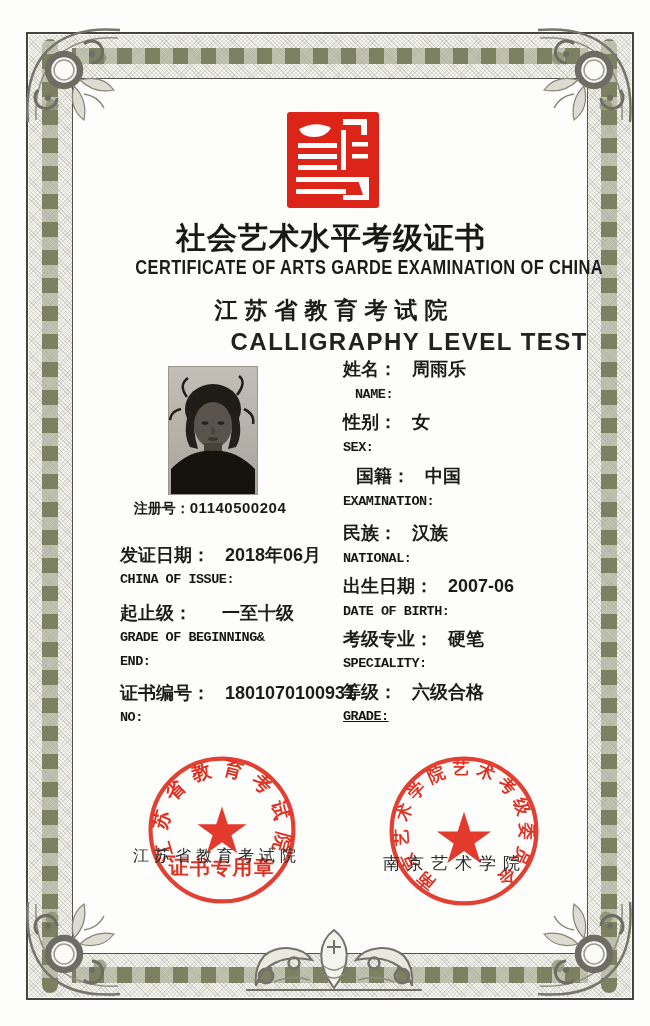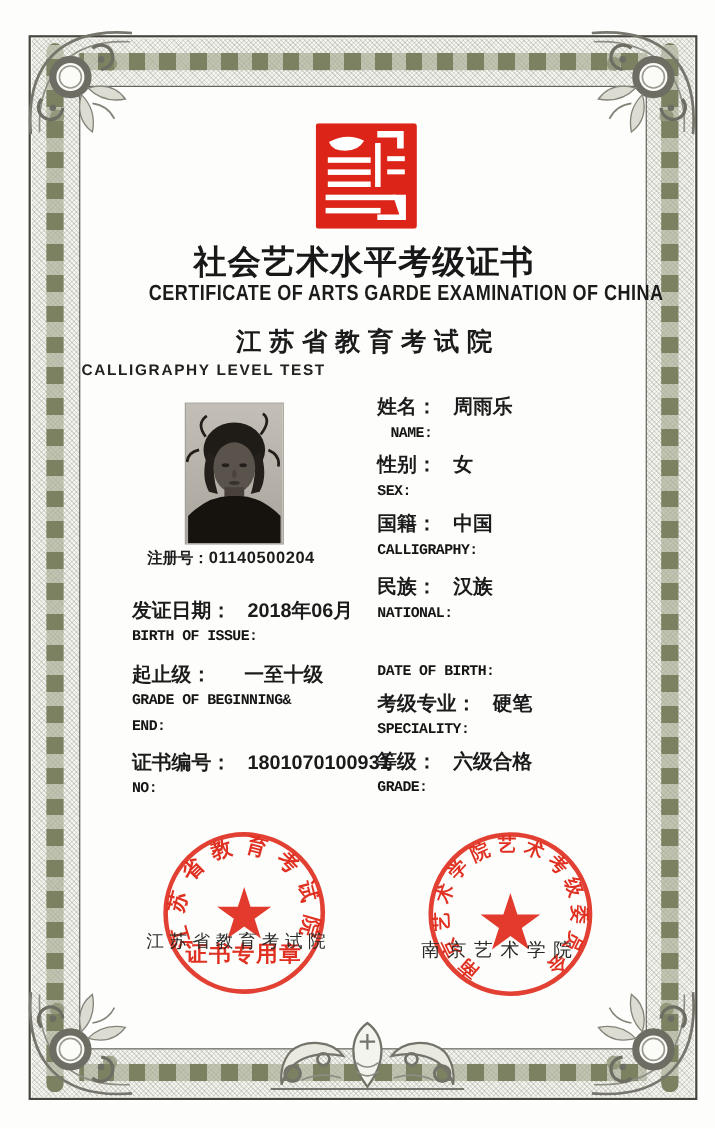--- a/index.html
+++ b/index.html
@@ -36,22 +36,22 @@
   .crest { position:absolute; left:244px; top:926px; width:180px; height:72px; }
   
   .seal-logo { position:absolute; left:287px; top:112px; width:92px; height:96px; }
   .title-cn { position:absolute; left:74px; right:62px; top:218px; text-align:center;
     font-size:30px; font-weight:600; letter-spacing:1px; color:#181818; white-space:nowrap; }
   .title-en { position:absolute; left:74px; right:62px; top:256px; text-align:center; white-space:nowrap;margin-left:10px; }
   .title-en span { display:inline-block; transform:scaleX(0.82); transform-origin:center;
     font-size:20px; font-weight:bold; letter-spacing:0.5px; }
   .subtitle-cn { position:absolute; left:74px; right:62px; top:295px; text-align:center;
     font-size:23px; font-weight:600; letter-spacing:7px; text-indent:7px; white-space:nowrap; }
-  .subtitle-en { position:absolute; left:74px; right:62px; top:328px; text-align:left;
-    font-size:14px; font-weight:600; letter-spacing:1.5px; color:#222; white-space:nowrap; }
+  .subtitle-en { position:absolute; left:74px; right:62px; top:328px; text-align:right;
+    font-size:24px; font-weight:600; letter-spacing:1.5px; color:#222; white-space:nowrap; }
   
   .photo { position:absolute; left:169px; top:367px; width:88px; height:127px;
     outline:1px solid #9a968e; }
   .reg-line { position:absolute; left:105px; top:499px; width:210px; text-align:center;
     font-size:14px; font-weight:bold; white-space:nowrap; }
   .reg-line .num { font-size:15px; letter-spacing:0.5px; }
   
   .cn-row { position:absolute; font-size:18px; font-weight:600; white-space:nowrap; }
   .cn-row .val { margin-left:15px; font-weight:600; }
   .en-row { position:absolute; font-family:"Liberation Mono", monospace;
@@ -174,21 +174,21 @@
     <rect x="35" y="76" width="18" height="12" fill="#48423b"></rect>
     <path d="M2,127 L2,102 Q22,82 44,84 Q66,82 86,102 L86,127 Z" fill="#16120e"></path>
   </svg>
   <div class="reg-line">
     <span>注册号：</span><span class="num">01140500204</span>
   </div>
 
   <div class="cn-row" style="left:120px; top:543px;">
     <span>发证日期：</span><span class="val">2018年06月</span>
   </div>
-  <div class="en-row" style="left:120px; top:572px;">BIRTH OF ISSUE:</div>
+  <div class="en-row" style="left:120px; top:572px;">CHINA OF ISSUE:</div>
 
   <div class="cn-row" style="left:120px; top:601px;">
     <span>起止级：</span><span class="val" style="margin-left:30px;">一至十级</span>
   </div>
   <div class="en-row" style="left:120px; top:630px;">GRADE OF BEGINNING&amp;</div>
   <div class="en-row" style="left:120px; top:654px;">END:</div>
 
   <div class="cn-row" style="left:120px; top:681px;">
     <span>证书编号：</span><span class="val">1801070100931</span>
   </div>
@@ -197,41 +197,44 @@
   <div class="cn-row" style="left:343px; top:357px;">
     <span>姓名：</span><span class="val">周雨乐</span>
   </div>
   <div class="en-row" style="left:343px; top:387px;padding-left:12px;">NAME:</div>
 
   <div class="cn-row" style="left:343px; top:410px;">
     <span>性别：</span><span class="val">女</span>
   </div>
   <div class="en-row" style="left:343px; top:440px;">SEX:</div>
 
-  <div class="cn-row" style="left:343px; top:464px;">
+  <div class="cn-row" style="left:356px; top:464px;">
     <span>国籍：</span><span class="val">中国</span>
   </div>
-  <div class="en-row" style="left:343px; top:494px;">CALLIGRAPHY:</div>
+  <div class="en-row" style="left:343px; top:494px;">EXAMINATION:</div>
 
   <div class="cn-row" style="left:343px; top:521px;">
     <span>民族：</span><span class="val">汉族</span>
   </div>
   <div class="en-row" style="left:343px; top:551px;">NATIONAL:</div>
 
+  <div class="cn-row" style="left:343px; top:574px;">
+    <span>出生日期：</span><span class="val">2007-06</span>
+  </div>
   <div class="en-row" style="left:343px; top:604px;">DATE OF BIRTH:</div>
 
   <div class="cn-row" style="left:343px; top:627px;">
     <span>考级专业：</span><span class="val">硬笔</span>
   </div>
   <div class="en-row" style="left:343px; top:656px;">SPECIALITY:</div>
 
   <div class="cn-row" style="left:343px; top:680px;">
     <span>等级：</span><span class="val">六级合格</span>
   </div>
-  <div class="en-row" style="left:343px; top:709px;">GRADE:</div>
+  <div class="en-row" style="left:343px; top:709px;text-decoration:underline;">GRADE:</div>
 
   <svg class="stamp stamp-left" viewBox="0 0 200 200">
     <defs>
         <path id="arcL" d="M49.1,150.9 A72,72 0 1 1 150.9,150.9" fill="none"></path>
       </defs>
     <circle cx="100" cy="100" r="94" fill="none" stroke="#e03022" stroke-width="5.5" opacity="0.92"></circle>
     <text font-size="25" font-weight="bold" fill="#e03022" letter-spacing="13" text-anchor="middle" font-family="&quot;Liberation Sans&quot;, sans-serif">
       <textPath href="#arcL" startOffset="50%">江苏省教育考试院</textPath>
     </text>
     <polygon points="100,69 107.6,92.5 132.3,92.5 112.4,107 120,130.5 100,116 80,130.5 87.6,107 67.7,92.5 92.4,92.5" fill="#e03022" opacity="0.95"></polygon>

